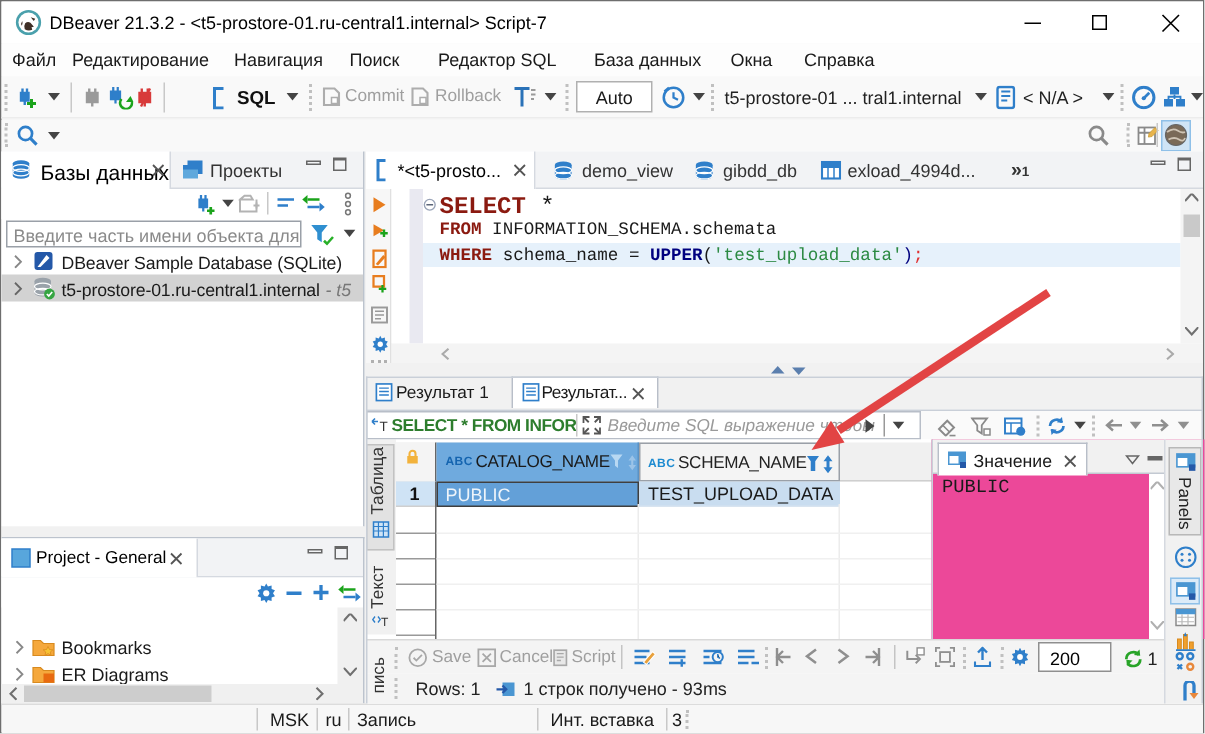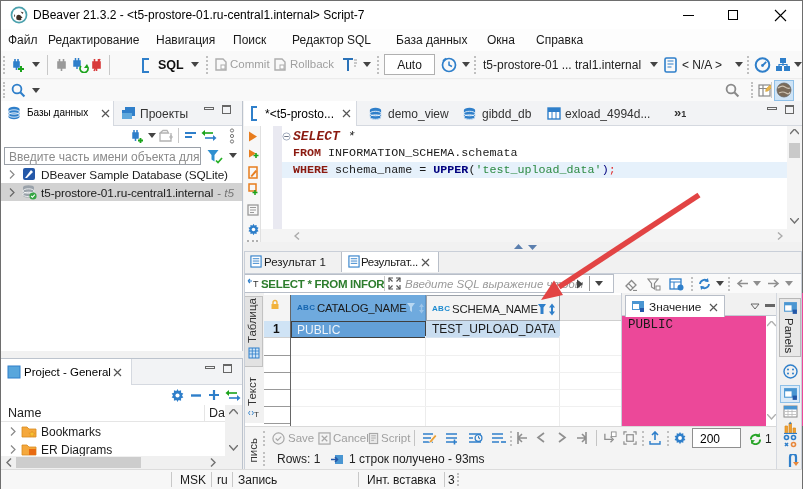--- a/index.html
+++ b/index.html
@@ -167,21 +167,21 @@
 <div class="abs" style="left:0;top:100px;width:242px;height:250px;background:#fff;border-right:1px solid #bcc3cd;">
 
   <div class="abs" style="left:0;top:0;width:241px;height:25px;background:#f2f3f5;border-bottom:1px solid #d5d9e0;">
     <div class="abs" style="left:0;top:0;width:113px;height:25px;background:#fff;border-right:1px solid #d5d9e0;"></div>
     <svg class="abs" style="left:6px;top:5px;" width="16" height="15" viewBox="0 0 16 15">
       <ellipse cx="7" cy="3" rx="5.5" ry="2.2" fill="#2f7fca"></ellipse>
       <path d="M1.5 3 v8 a5.5 2.2 0 0 0 11 0 v-8" fill="#2f7fca"></path>
       <ellipse cx="7" cy="6" rx="5.5" ry="2.2" fill="none" stroke="#fff" stroke-width="0.8"></ellipse>
       <ellipse cx="7" cy="9" rx="5.5" ry="2.2" fill="none" stroke="#fff" stroke-width="0.8"></ellipse>
     </svg>
-    <div class="abs" style="left:26px;top:6px;font-size:10px;color:#000;">Базы данных</div>
+    <div class="abs" style="left:26px;top:6px;font-size:14px;color:#000;">Базы данных</div>
     <svg class="abs" style="left:100px;top:8px;" width="9" height="9" viewBox="0 0 9 9">
           <path d="M1 1 L8 8 M8 1 L1 8" stroke="#555" stroke-width="1.2"></path>
         </svg>
     <svg class="abs" style="left:120px;top:5px;" width="15" height="14" viewBox="0 0 15 14">
       <rect x="4" y="1" width="10" height="9" fill="#2f7fca"></rect>
       <rect x="1" y="4" width="10" height="9" fill="#5fa8dc"></rect>
       <rect x="1" y="4" width="10" height="3" fill="#2f7fca"></rect>
     </svg>
     <div class="abs" style="left:139px;top:6px;font-size:12px;color:#333;">Проекты</div>
 
@@ -285,25 +285,20 @@
           <path d="M6 1 v10 M1 6 h10" stroke="#2f7fca" stroke-width="2.2"></path>
         </svg>
     <svg class="abs" style="left:224px;top:4px;" width="16" height="13" viewBox="0 0 16 13">
       <path d="M4 4 h8" stroke="#1ba31b" stroke-width="1.6"></path>
           <path d="M4 1 L0.5 4 L4 7 Z" fill="#1ba31b"></path>
       <path d="M4 9 h8" stroke="#2f7fca" stroke-width="1.6"></path>
           <path d="M12 6 L15.5 9 L12 12 Z" fill="#2f7fca"></path>
     </svg>
   </div>
 
-  <div class="abs" style="left:0;top:46px;width:241px;height:17px;background:#fff;border-bottom:1px solid #e5e5e5;">
-    <div class="abs" style="left:7px;top:1px;font-size:12.5px;color:#222;">Name</div>
-    <div class="abs vsep" style="left:203px;top:0;height:17px;background:#e5e5e5;"></div>
-    <div class="abs" style="left:208px;top:1px;font-size:12.5px;color:#222;">Da</div>
-  </div>
 
   <div class="abs" style="left:224px;top:46px;width:17px;height:51px;background:#f0f0f0;">
     <svg class="abs" style="left:4px;top:4px;" width="9" height="6">
           <path d="M0 5 L4.5 0 L9 5" stroke="#707070" stroke-width="1.4" fill="none"></path>
         </svg>
     <svg class="abs" style="left:4px;top:40px;" width="9" height="6">
           <path d="M0 0 L4.5 5 L9 0" stroke="#707070" stroke-width="1.4" fill="none"></path>
         </svg>
   </div>
 
@@ -421,21 +416,21 @@
 
     <div class="abs" style="left:12px;top:0;width:9px;height:103px;background:#e9e9f1;"></div>
 
     <div class="abs" style="left:21px;top:36px;width:505px;height:16px;background:#e6f1fb;"></div>
 
     <svg class="abs" style="left:21px;top:6px;" width="9" height="9" viewBox="0 0 10 10">
       <circle cx="5" cy="5" r="4" fill="#fff" stroke="#9aa4b8" stroke-width="1"></circle>
       <path d="M2.5 5 h5" stroke="#5a6478" stroke-width="1"></path>
     </svg>
 
-    <div class="abs mono" style="left:32px;top:3px;font-size:13px;white-space:pre;font-style:italic;"><span style="color:#8b1a10;font-weight:bold;">SELECT</span> *</div>
+    <div class="abs mono" style="left:32px;top:3px;font-size:16px;white-space:pre;"><span style="color:#8b1a10;font-weight:bold;">SELECT</span> *</div>
     <div class="abs mono" style="left:32px;top:37px;font-size:11.7px;white-space:pre;"><span style="color:#8b1a10;font-weight:bold;">WHERE</span> schema_name = <span style="color:#00007f;font-weight:bold;">UPPER</span>(<span style="color:#2c8a43;">'test_upload_data'</span><span style="color:#00007f;">)</span><span style="color:#e03030;">;</span></div>
     <div class="abs mono" style="left:32px;top:20px;font-size:11.7px;white-space:pre;"><span style="color:#8b1a10;font-weight:bold;">FROM</span> INFORMATION_SCHEMA.schemata</div>
 
     <div class="abs" style="left:526px;top:0;width:15px;height:103px;background:#f4f4f4;">
       <div class="abs" style="left:2px;top:17px;width:11px;height:15px;background:#c9c9c9;"></div>
       <svg class="abs" style="left:3px;top:3px;" width="9" height="6">
             <path d="M0 5 L4.5 0 L9 5" stroke="#707070" stroke-width="1.4" fill="none"></path>
           </svg>
       <svg class="abs" style="left:3px;top:92px;" width="9" height="6">
             <path d="M0 0 L4.5 5 L9 0" stroke="#707070" stroke-width="1.4" fill="none"></path>

